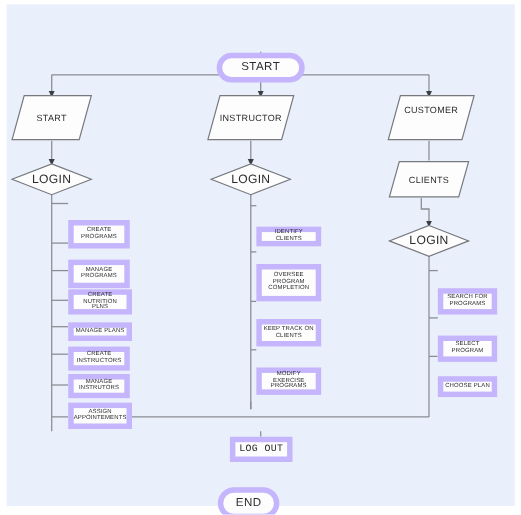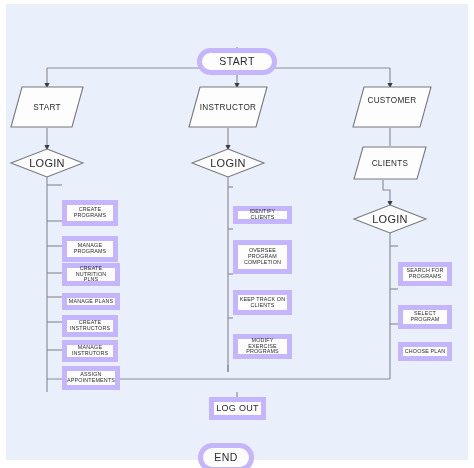--- a/index.html
+++ b/index.html
@@ -253,20 +253,20 @@
   <div class="node process" style="left:398px; top:234px; width:54px; height:24px;">
     <span>SEARCH FOR PROGRAMS</span>
   </div>
   <div class="node process" style="left:398px; top:277px; width:54px; height:24px;">
     <span>SELECT PROGRAM</span>
   </div>
   <div class="node process" style="left:398px; top:314px; width:54px; height:19px;">
     <span>CHOOSE PLAN</span>
   </div>
 
-  <div class="node logout" style="left:209px; top:369px; width:57px; height:23px;">
+  <div class="node logout" style="left:209px; top:369px; width:57px; height:23px;font-family:Liberation Mono, monospace;">
     <span>LOG OUT</span>
   </div>
 
   <div class="node terminator" style="left:198px; top:415px; width:56px; height:29px;">
     <span>END</span>
   </div>
 </div>
 
 </body></html>

